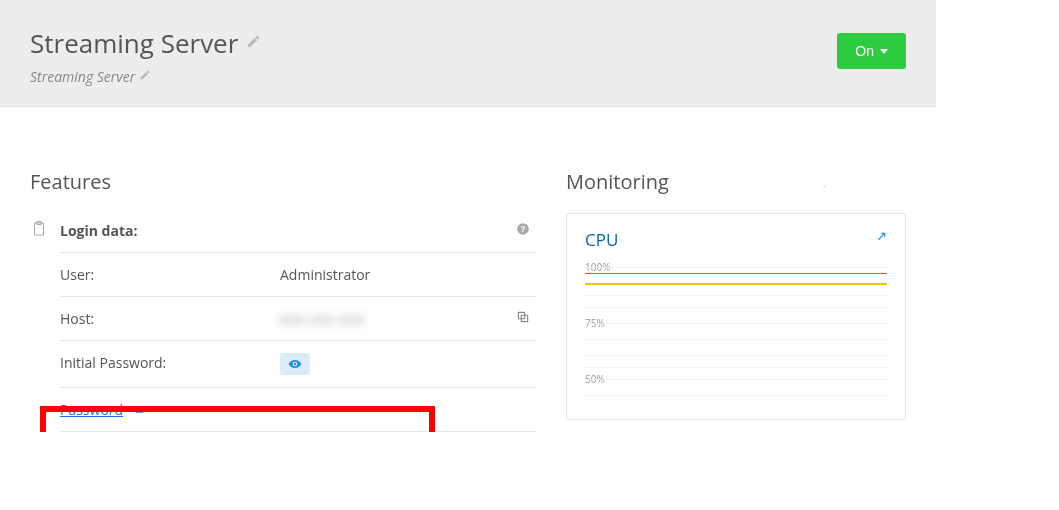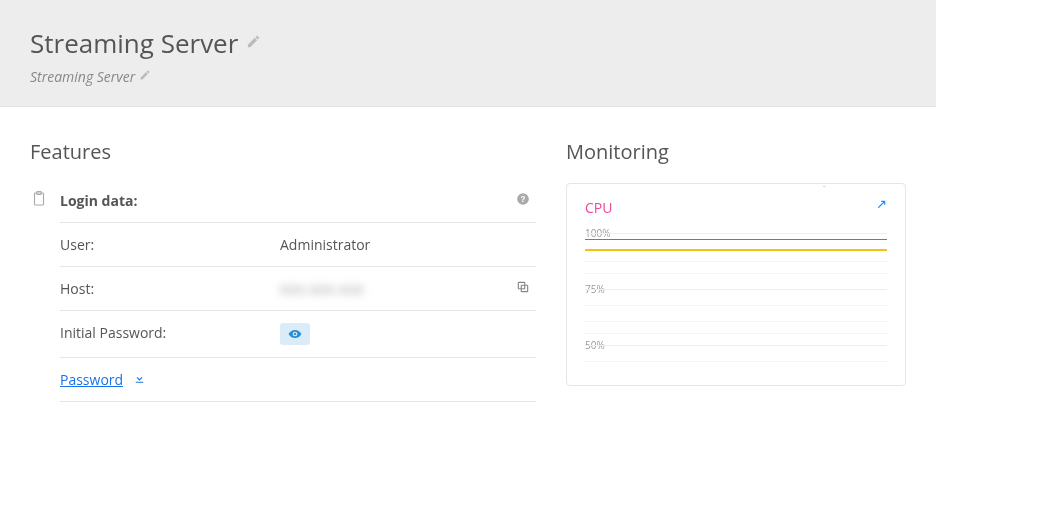--- a/index.html
+++ b/index.html
@@ -65,21 +65,21 @@
       display: flex;
       padding: 0 30px;
       gap: 30px;
     }
     .left-col { flex: 1; min-width: 0; }
     .right-col { width: 340px; }
     .section-title {
       font-size: 20px;
       font-weight: 400;
       color: #555;
-      margin: 31px 0 18px 0;
+      margin: 61px 0 18px 0;
     }
     .features-block { display: flex; gap: 12px; }
     .features-icon { color: #aaa; font-size: 18px; padding-top: 6px; }
     .features-table { flex: 1; }
     .feat-row {
       display: flex;
       align-items: flex-start;
       border-top: 1px solid #e5e5e5;
       padding: 12px 0;
       position: relative;
@@ -141,21 +141,21 @@
       border-radius: 4px;
       padding: 14px 18px 18px 18px;
       margin-top: 6px;
     }
     .monitoring-head {
       display:flex;
       justify-content: space-between;
       align-items:center;
       margin-bottom: 10px;
     }
-    .cpu-title { font-size: 14px; font-weight: 400; color: #ec4899; }
+    .cpu-title { font-size: 17px; font-weight: 400; color: #0369a1; }
     .share-icon { color: #1a90ff; font-size: 14px; cursor:pointer; }
     .chart {
       position: relative;
       height: 140px;
     }
     .chart-label {
       position: absolute;
       left: 0;
       font-size: 10px;
       color: #999;
@@ -203,20 +203,24 @@
       </h1>
       <div class="page-subtitle">
         <span>Streaming Server</span>
         <span class="pencil-icon pencil-icon-small">
           <svg width="12" height="12" viewBox="0 0 24 24" fill="currentColor">
               <path d="M3 17.25V21h3.75L17.81 9.94l-3.75-3.75L3 17.25zM20.71 7.04a1 1 0 0 0 0-1.41l-2.34-2.34a1 1 0 0 0-1.41 0l-1.83 1.83 3.75 3.75 1.83-1.83z"></path>
             </svg>
         </span>
       </div>
     </div>
+    <button class="on-button">
+      <span>On</span>
+      <span class="caret-down"></span>
+    </button>
   </div>
 
   <span class="tiny-dash">-</span>
 
   <div class="content">
     <div class="left-col">
       <h2 class="section-title">Features</h2>
 
       <div class="features-block">
         <div class="features-icon">

